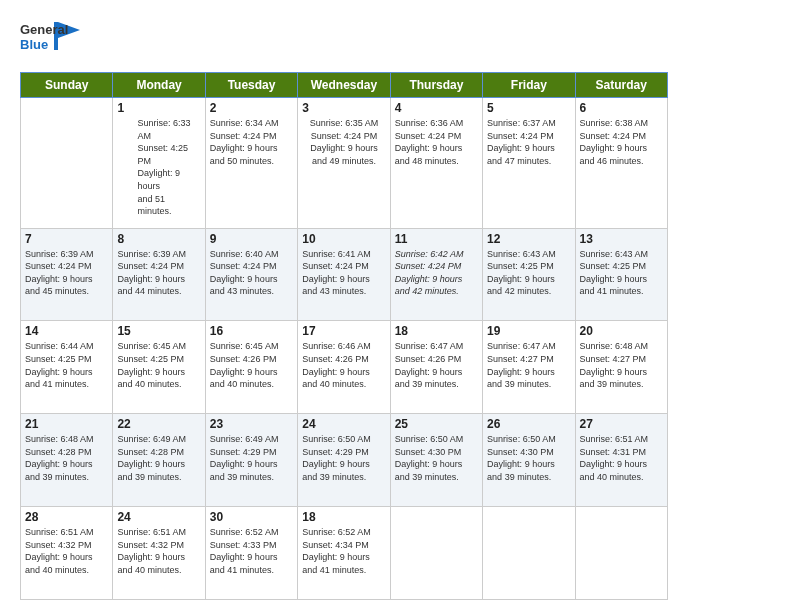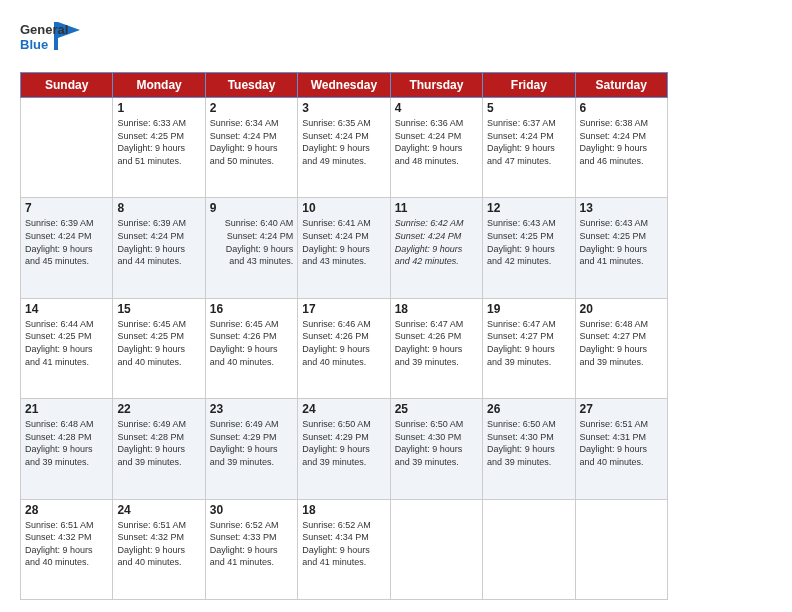--- a/index.html
+++ b/index.html
@@ -43,21 +43,21 @@
       margin-top: 2px;
     }
     .calendar {
       flex: 1;
       border: 1px solid #ccc;
       border-collapse: collapse;
       width: 100%;
       table-layout: fixed;
     }
     .calendar th {
-      background-color: #b91c1c;
+      background-color: #4d7c0f;
       color: #fff;
       font-size: 12px;
       font-weight: bold;
       text-align: center;
       padding: 5px 2px;
       border: 1px solid #5a8fd4;
     }
     .calendar td {
       border: 1px solid #ccc;
       vertical-align: top;
@@ -122,35 +122,35 @@
           <th>Thursday</th>
           <th>Friday</th>
           <th>Saturday</th>
         </tr>
     </thead>
     <tbody id="calendar-body">
     <tr class="row-white">
           <td class="empty-cell"></td>
           <td>
             <span class="day-number">1</span>
-            <div class="day-info" style="white-space: pre-line;">Sunrise: 6:33 AM
+            <div class="day-info" style="white-space: pre-line; margin-left: 20px;">Sunrise: 6:33 AM
 Sunset: 4:25 PM
 Daylight: 9 hours
 and 51 minutes.</div>
           </td>
           <td>
             <span class="day-number">2</span>
             <div class="day-info" style="white-space: pre-line;">Sunrise: 6:34 AM
 Sunset: 4:24 PM
 Daylight: 9 hours
 and 50 minutes.</div>
           </td>
           <td>
             <span class="day-number">3</span>
-            <div class="day-info" style="white-space: pre-line;">Sunrise: 6:35 AM
+            <div class="day-info" style="white-space: pre-line; text-align: center;">Sunrise: 6:35 AM
 Sunset: 4:24 PM
 Daylight: 9 hours
 and 49 minutes.</div>
           </td>
           <td>
             <span class="day-number">4</span>
             <div class="day-info" style="white-space: pre-line;">Sunrise: 6:36 AM
 Sunset: 4:24 PM
 Daylight: 9 hours
 and 48 minutes.</div>
@@ -180,21 +180,21 @@
           </td>
           <td>
             <span class="day-number">8</span>
             <div class="day-info" style="white-space: pre-line;">Sunrise: 6:39 AM
 Sunset: 4:24 PM
 Daylight: 9 hours
 and 44 minutes.</div>
           </td>
           <td>
             <span class="day-number">9</span>
-            <div class="day-info" style="white-space: pre-line; text-align: right;">Sunrise: 6:40 AM
+            <div class="day-info" style="white-space: pre-line;">Sunrise: 6:40 AM
 Sunset: 4:24 PM
 Daylight: 9 hours
 and 43 minutes.</div>
           </td>
           <td>
             <span class="day-number">10</span>
             <div class="day-info" style="white-space: pre-line;">Sunrise: 6:41 AM
 Sunset: 4:24 PM
 Daylight: 9 hours
 and 43 minutes.</div>

